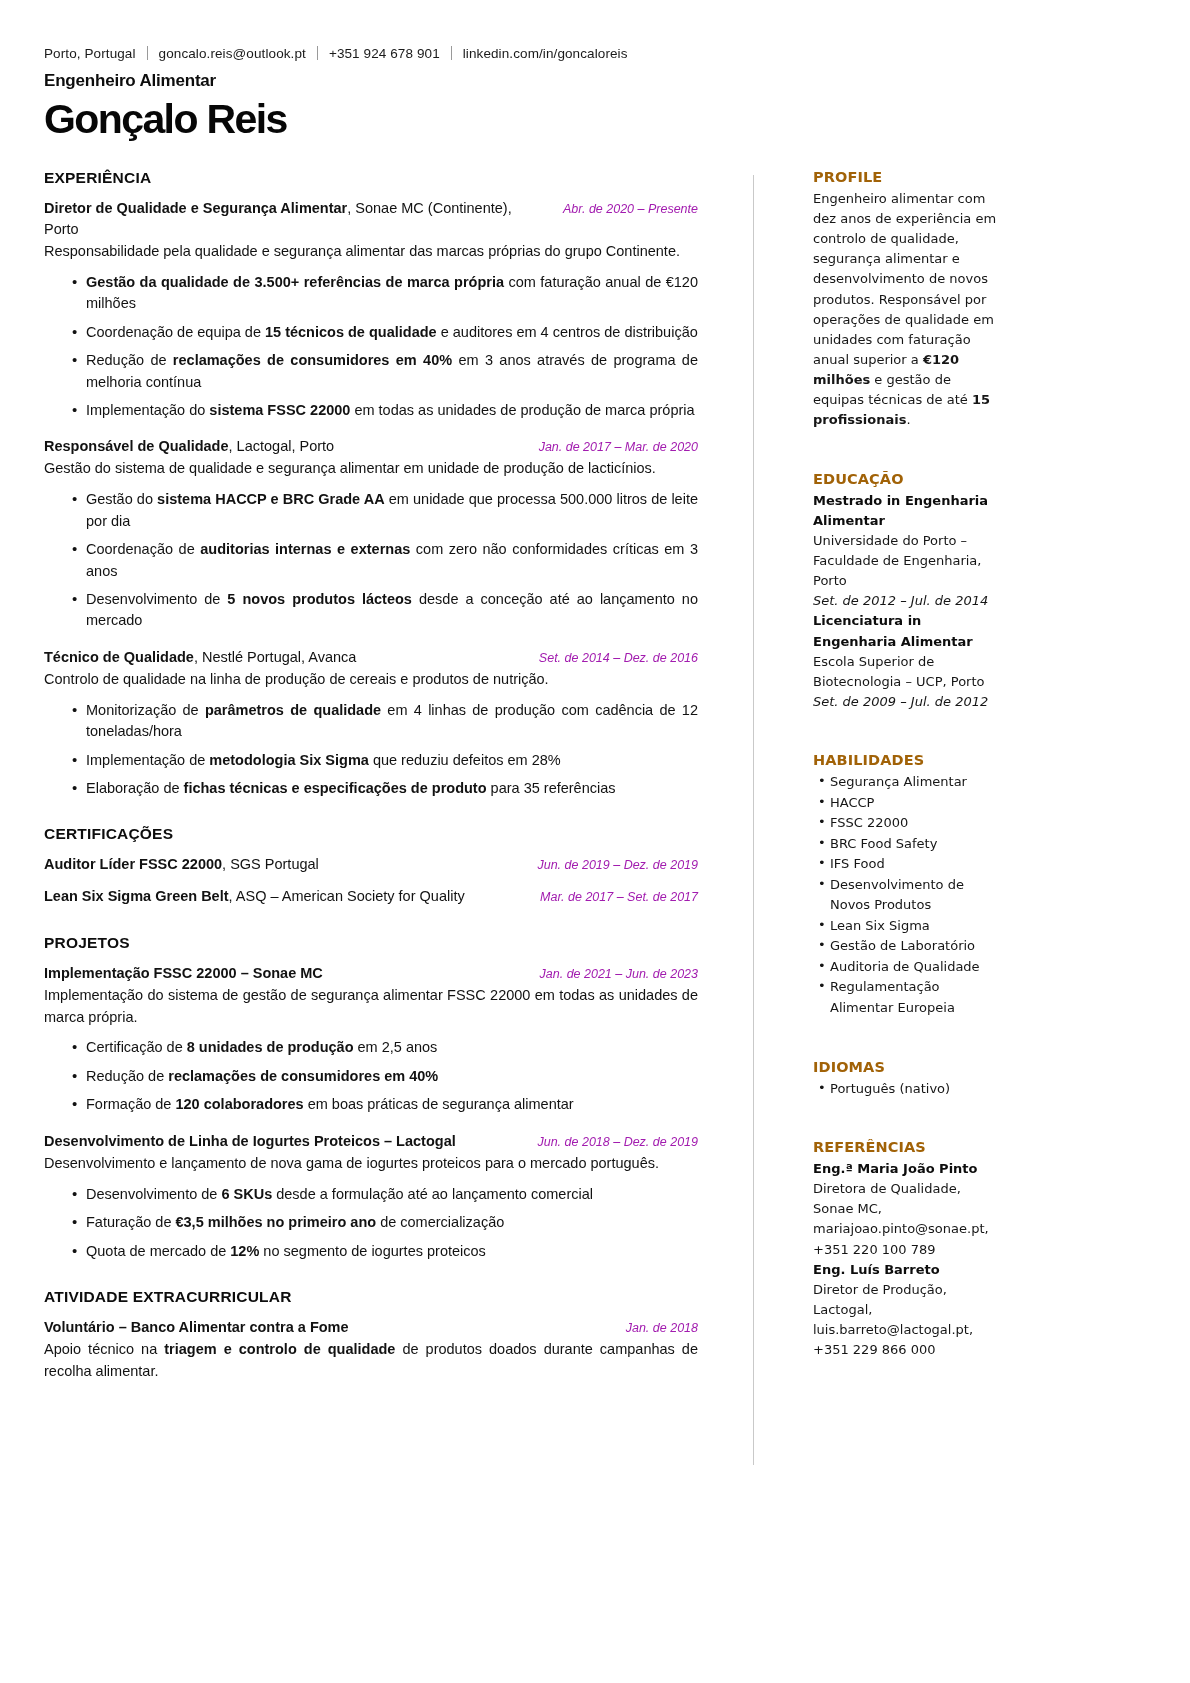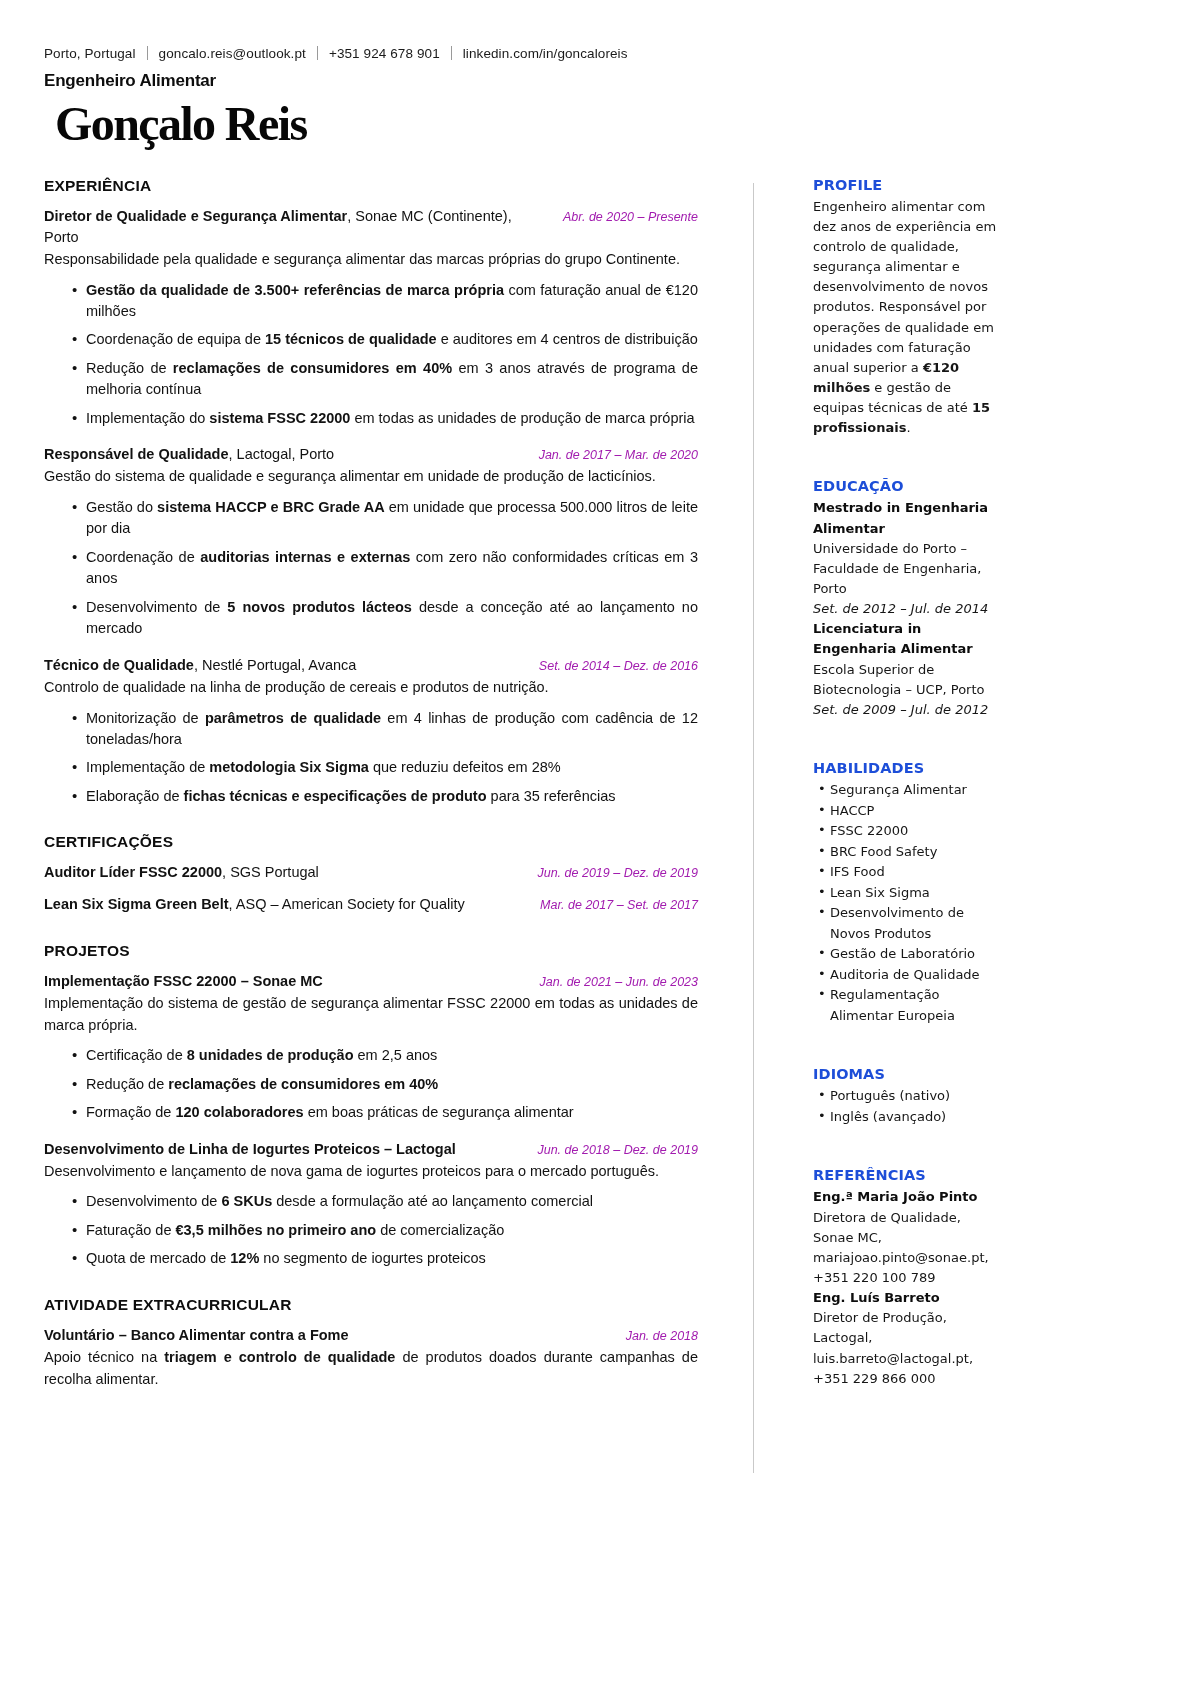--- a/index.html
+++ b/index.html
@@ -48,27 +48,26 @@
     top: 2px;
   }
   .job-title {
     font-size: 17px;
     font-weight: bold;
     letter-spacing: -0.2px;
     color: #0d0d0d;
     margin-bottom: 6px;
   }
   .full-name {
-    font-size: 48px;
+    font-size: 41px;
     font-weight: bold;
     letter-spacing: -1.6px;
     line-height: 1.12;
     color: #070707;
-    margin: 0 0 4px 11px;
-    font-family: Liberation Serif, serif;
+    margin: 0 0 4px 0;
   }
 
   
   .columns {
     display: flex;
     align-items: stretch;
     gap: 37px;
   }
   .col-left {
     width: 672px;
@@ -166,21 +165,21 @@
     color: #121212;
   }
   .cert-text b { font-weight: bold; }
 
   
   .col-right { font-family: "DejaVu Sans", sans-serif; }
   .r-head {
     font-size: 14.5px;
     font-weight: bold;
     letter-spacing: 0.1px;
-    color: #1d4ed8;
+    color: #a16207;
     margin: 0 0 4px 0;
   }
   .r-head.spaced { margin-top: 40px; }
   .r-para {
     font-size: 13px;
     line-height: 1.55;
     color: #161616;
     margin: 0;
   }
   .r-para b { font-weight: bold; }
@@ -348,31 +347,30 @@
         <div class="r-italic">Set. de 2009 – Jul. de 2012</div>
       </div>
 
       <div class="r-head spaced">HABILIDADES</div>
       <ul class="r-list">
         <li>Segurança Alimentar</li>
         <li>HACCP</li>
         <li>FSSC 22000</li>
         <li>BRC Food Safety</li>
         <li>IFS Food</li>
+        <li>Desenvolvimento de Novos Produtos</li>
         <li>Lean Six Sigma</li>
-        <li>Desenvolvimento de Novos Produtos</li>
         <li>Gestão de Laboratório</li>
         <li>Auditoria de Qualidade</li>
         <li>Regulamentação Alimentar Europeia</li>
       </ul>
 
       <div class="r-head spaced">IDIOMAS</div>
       <ul class="r-list">
         <li>Português (nativo)</li>
-        <li>Inglês (avançado)</li>
       </ul>
 
       <div class="r-head spaced">REFERÊNCIAS</div>
       <div>
         <div class="r-strong">Eng.ª Maria João Pinto</div>
         <div class="r-para">Diretora de Qualidade, Sonae MC, mariajoao.pinto@sonae.pt, +351 220 100 789</div>
       </div>
       <div>
         <div class="r-strong">Eng. Luís Barreto</div>
         <div class="r-para">Diretor de Produção, Lactogal, luis.barreto@lactogal.pt, +351 229 866 000</div>

